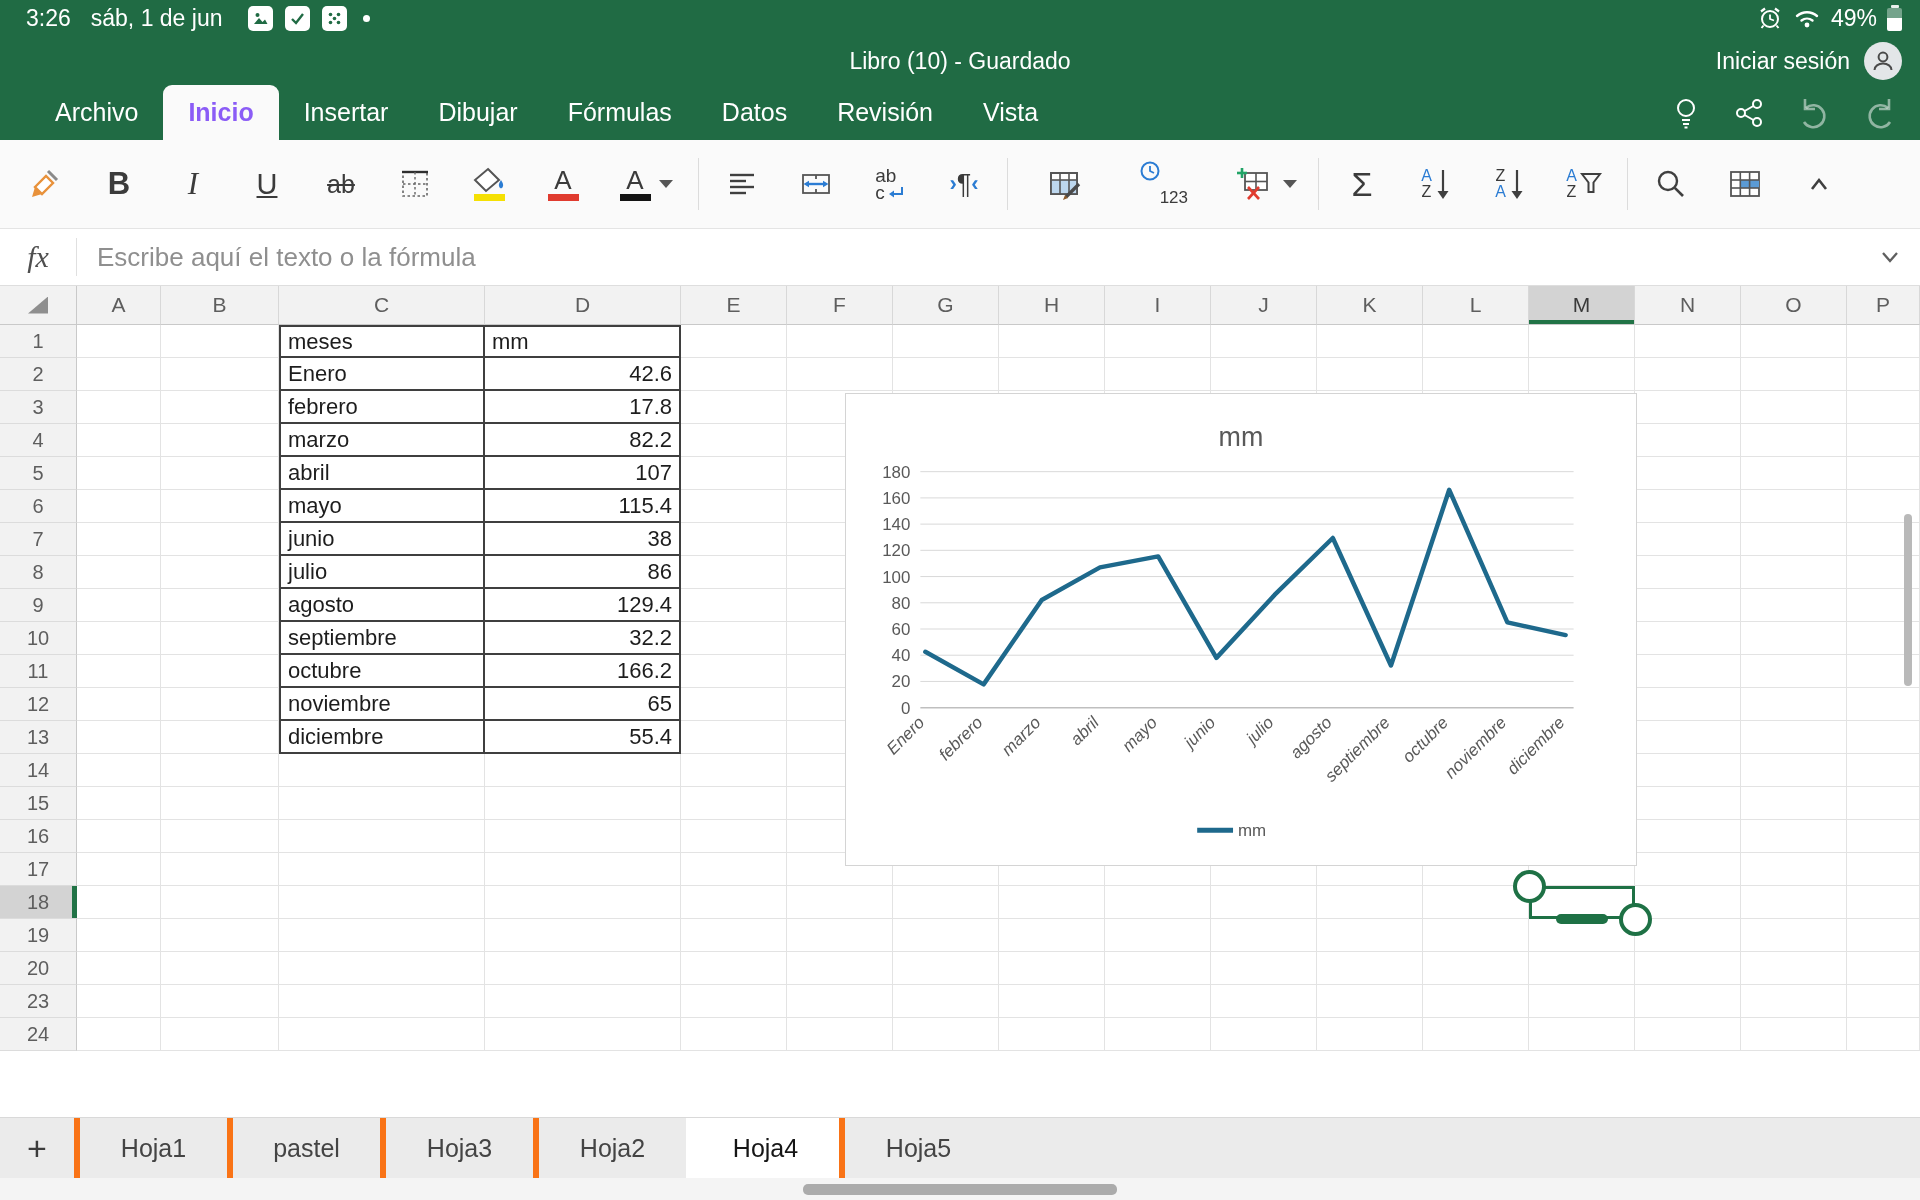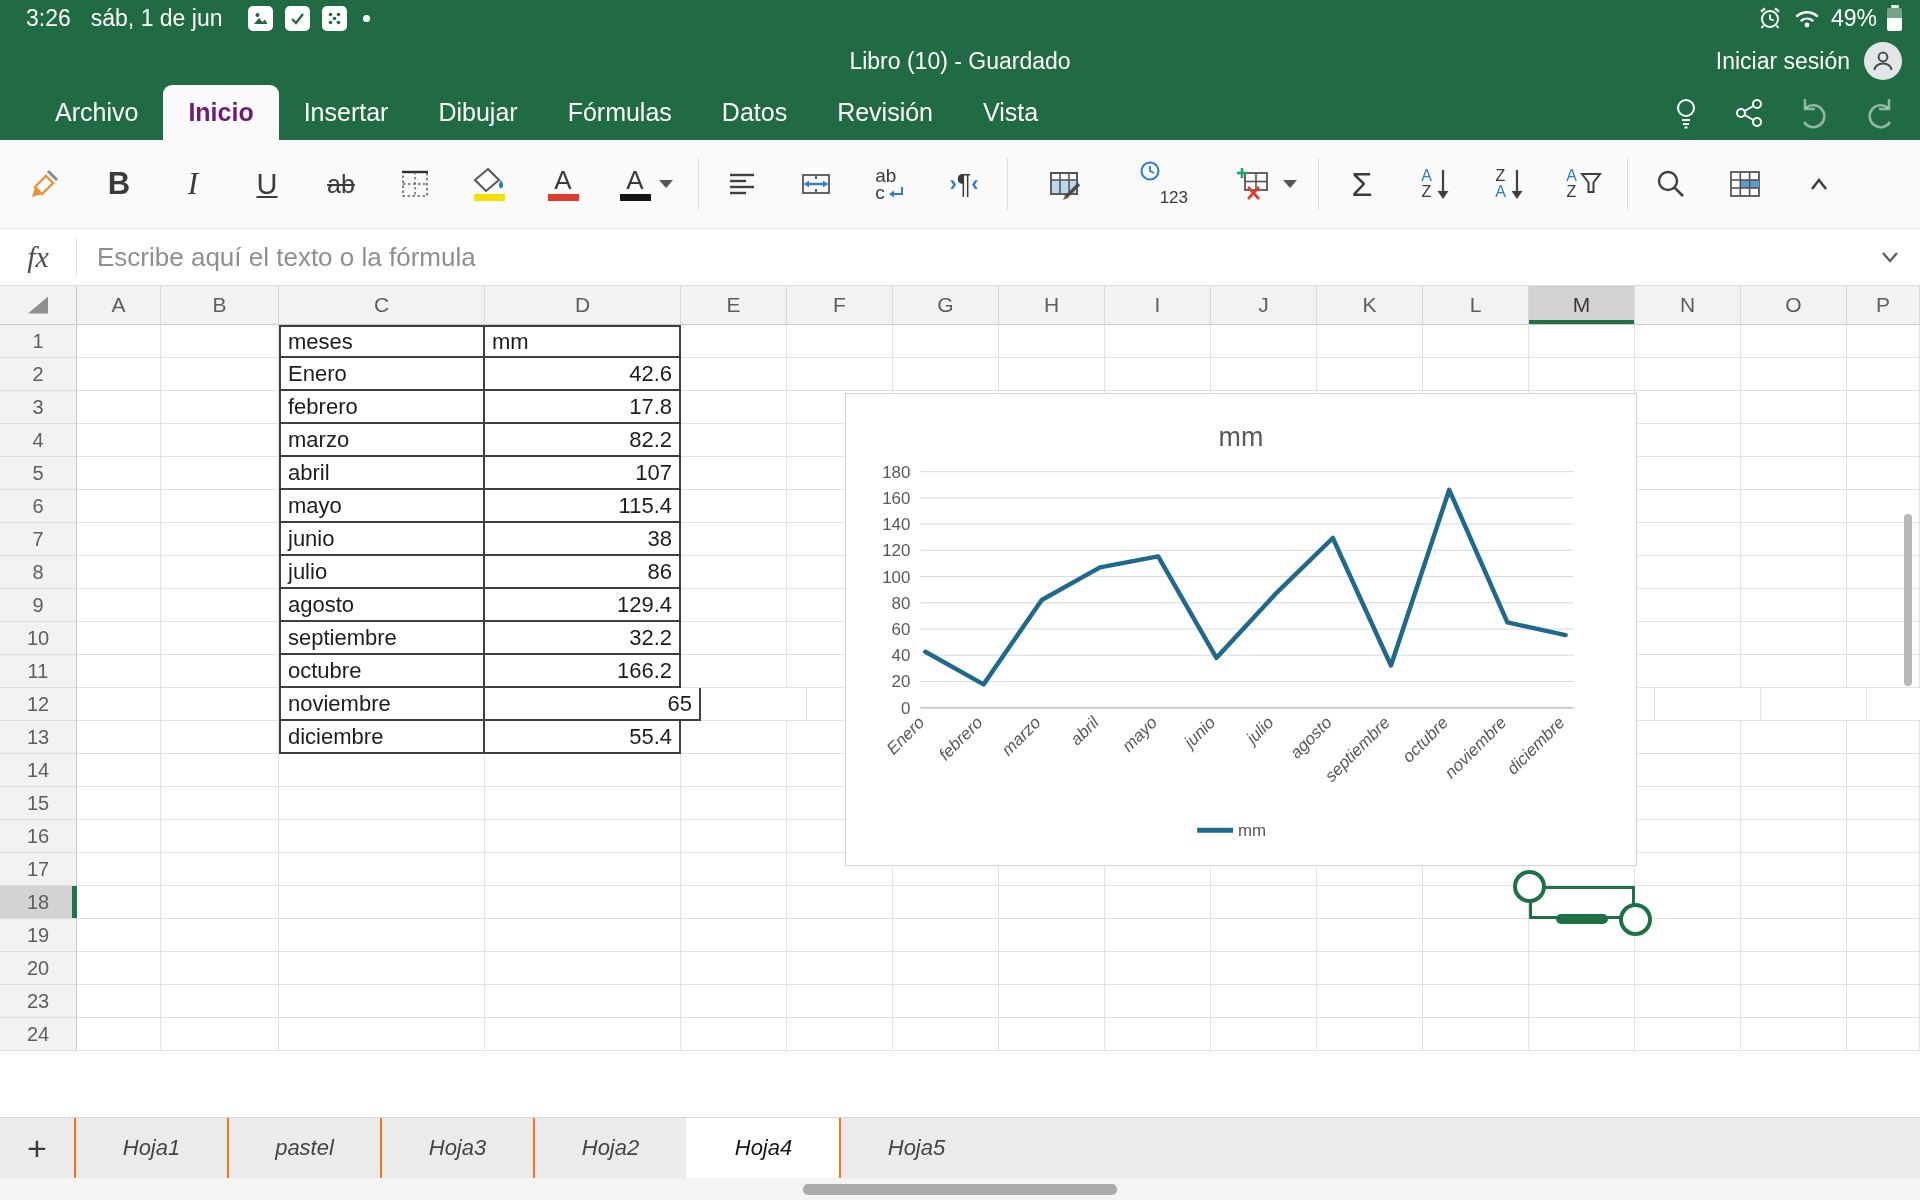--- a/index.html
+++ b/index.html
@@ -18,21 +18,21 @@
   .bat-body{width:15px;height:23px;border-radius:2px;overflow:hidden;display:flex;flex-direction:column;}
   .bat-top{flex:0 0 45%;background:rgba(255,255,255,.38);}
   .bat-bot{flex:1;background:#fff;}
   .titlebar{position:absolute;left:0;top:36px;right:0;height:49px;color:#fff;}
   .doc-title{position:absolute;left:0;right:0;top:12px;text-align:center;font-size:23px;}
   .signin{position:absolute;right:18px;top:6px;display:flex;align-items:center;gap:14px;font-size:23px;}
   .avatar{width:38px;height:38px;border-radius:50%;background:#E3E6E8;display:flex;align-items:center;justify-content:center;}
   
   .ribbontabs{position:absolute;left:0;top:85px;right:0;height:55px;display:flex;align-items:flex-end;padding-left:30px;}
   .rtab{height:55px;line-height:55px;padding:0 25px;font-size:25px;color:#fff;cursor:default;}
-  .rtab.active{background:#FAFAFA;color:#701a75;font-weight:600;border-radius:9px 9px 0 0;}
+  .rtab.active{background:#FAFAFA;color:#8b5cf6;font-weight:600;border-radius:9px 9px 0 0;}
   .ribbon-right{position:absolute;right:22px;top:85px;height:55px;display:flex;align-items:center;gap:30px;}
   
   .toolbar{position:absolute;left:0;top:140px;width:1920px;height:88px;background:#FAFAFA;display:flex;align-items:center;padding-left:8px;box-sizing:border-box;}
   .tbtn{width:74px;height:64px;display:flex;align-items:center;justify-content:center;flex:0 0 auto;position:relative;color:#3b3b3b;}
   .tb-sep{width:1px;height:52px;background:#dcdcdc;margin:0 6px;flex:0 0 auto;}
   .glyph-b{font-size:31px;font-weight:bold;}
   .glyph-i{font-size:31px;font-style:italic;font-family:"Liberation Serif",serif;}
   .glyph-u{font-size:29px;text-decoration:underline;}
   .glyph-ab{font-size:25px;text-decoration:line-through;}
   .colbtn{display:flex;flex-direction:column;align-items:center;gap:1px;}
@@ -76,21 +76,21 @@
   
   .selrect{position:absolute;left:1529px;top:886px;width:106px;height:33px;border:3px solid #1E7145;box-sizing:border-box;}
   .selhandle{position:absolute;width:33px;height:33px;border:4px solid #1E7145;border-radius:50%;background:#fff;box-sizing:border-box;}
   .selpill{position:absolute;left:1556px;top:914px;width:52px;height:10px;border-radius:5px;background:#1E7145;}
   
   .vscroll{position:absolute;left:1904px;top:514px;width:8px;height:172px;border-radius:4px;background:#b9b9b9;}
   .hscroll{position:absolute;left:803px;top:1184px;width:314px;height:11px;border-radius:5px;background:#ababab;}
   
   .sheetbar{position:absolute;left:0;top:1117px;width:1920px;height:61px;background:#EBEBEB;border-top:1px solid #d9d9d9;display:flex;box-sizing:border-box;}
   .addtab{width:74px;flex:0 0 auto;display:flex;align-items:center;justify-content:center;font-size:34px;color:#3c3c3c;}
-  .stab{width:153px;flex:0 0 auto;display:flex;align-items:center;justify-content:center;font-size:22px;color:#444;border-left:2px solid #f97316;box-sizing:border-box;font-style:italic;}
+  .stab{width:153px;flex:0 0 auto;display:flex;align-items:center;justify-content:center;font-size:25px;color:#444;border-left:6px solid #f97316;box-sizing:border-box;}
   .stab.active{background:#fff;color:#161616;font-weight:500;border-left-color:transparent;}
   .bottomstrip{position:absolute;left:0;top:1178px;width:1920px;height:22px;background:#F4F4F4;}
   svg{display:block;}
 </style>
 </head>
 <body>
 
 <div class="screen">
 
   <div class="g-header">
@@ -637,21 +637,21 @@
           <div class="cell" style="width: 106px;"></div>
           <div class="cell" style="width: 106px;"></div>
           <div class="cell" style="width: 106px;"></div>
           <div class="cell" style="width: 73px;"></div>
         </div>
         <div class="grow">
           <div class="rownum">12</div>
           <div class="cell" style="width: 84px;"></div>
           <div class="cell" style="width: 118px;"></div>
           <div class="cell boxed bl" style="width: 206px;">noviembre</div>
-          <div class="cell boxed numv" style="width: 216px;">65</div>
+          <div class="cell boxed numv" style="width: 196px;">65</div>
           <div class="cell" style="width: 106px;"></div>
           <div class="cell" style="width: 106px;"></div>
           <div class="cell" style="width: 106px;"></div>
           <div class="cell" style="width: 106px;"></div>
           <div class="cell" style="width: 106px;"></div>
           <div class="cell" style="width: 106px;"></div>
           <div class="cell" style="width: 106px;"></div>
           <div class="cell" style="width: 106px;"></div>
           <div class="cell" style="width: 106px;"></div>
           <div class="cell" style="width: 106px;"></div>

